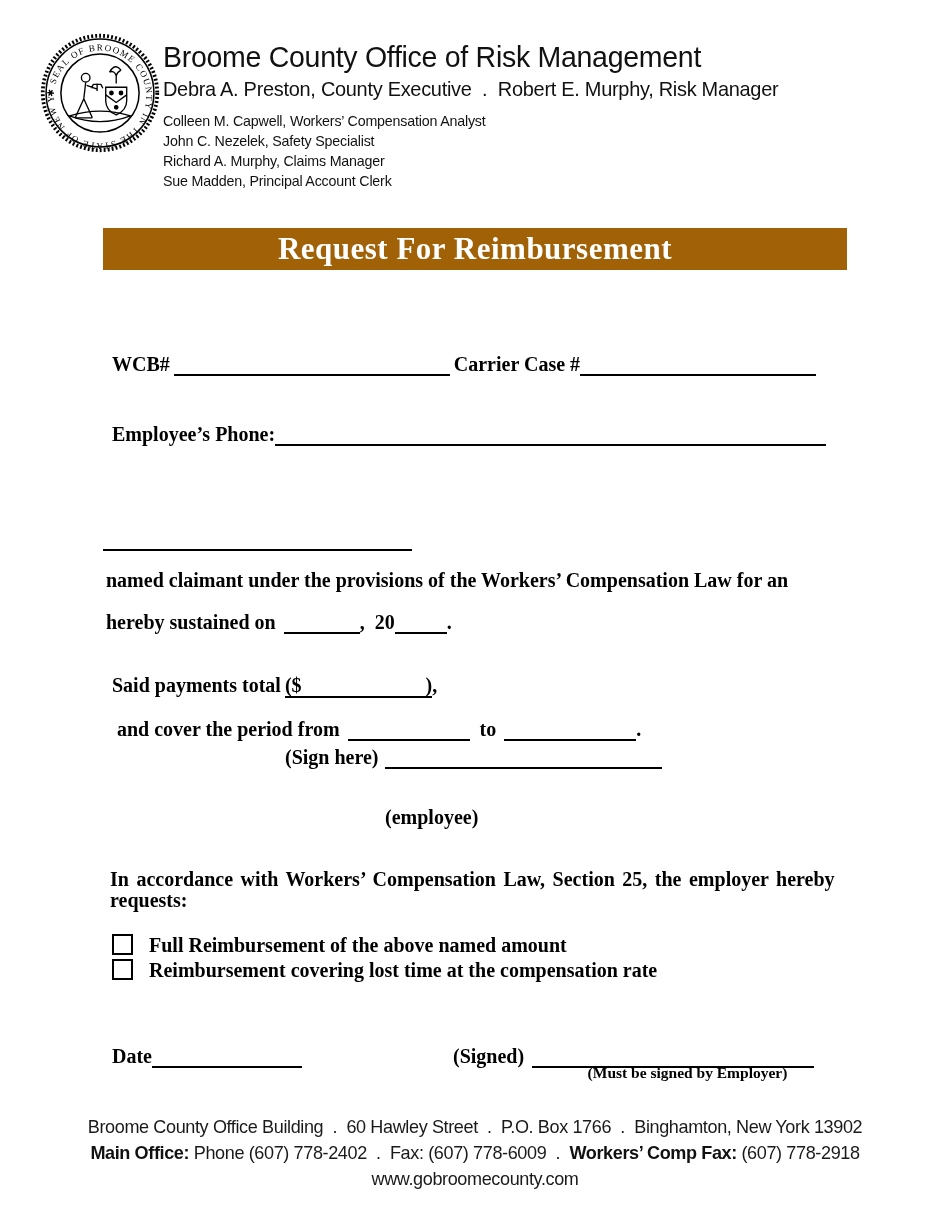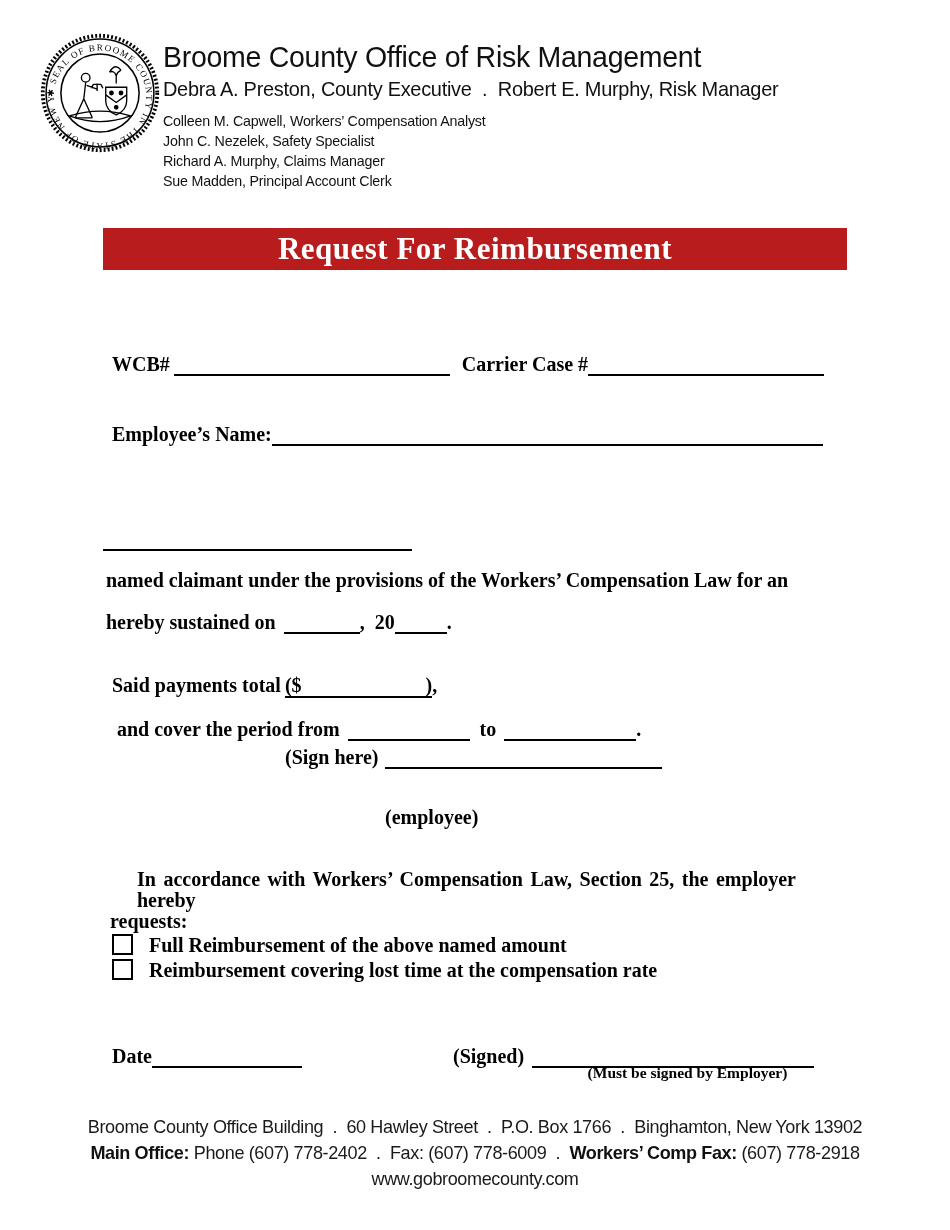--- a/index.html
+++ b/index.html
@@ -23,21 +23,21 @@
     font-family: "Liberation Sans", sans-serif; color: #111111;
     transform: scaleX(0.95); transform-origin: left top;
   }
   .org-title   { font-size: 30px; line-height: 34px; letter-spacing: -0.3px; font-weight: 400; }
   .exec-line   { font-size: 21px; line-height: 27px; margin-top: 1px; letter-spacing: -0.3px; }
   .staff       { margin-top: 9px; font-size: 15px; line-height: 20px; letter-spacing: -0.2px; }
 
   
   .banner {
     position: absolute; left: 103px; top: 228px; width: 744px; height: 42px;
-    background: #b91c1c; color: #ffffff; text-align: center;
+    background: #a16207; color: #ffffff; text-align: center;
     font-family: "Liberation Serif", serif; font-weight: bold;
     font-size: 31px; line-height: 42px; letter-spacing: 0.5px;
   }
 
   
   .row {
     position: absolute; font-family: "Liberation Serif", serif;
     font-weight: bold; font-size: 20px; line-height: 24px; color: #000000;
     white-space: nowrap;
   }
@@ -51,36 +51,36 @@
   .r-wcb   { top: 352px; left: 112px; }
   .r-emp   { top: 422px; left: 112px; }
   .r-para1 { top: 527px; left: 103px; }
   .r-para2 { top: 568px; left: 106px; }
   .r-para3 { top: 610px; left: 106px; }
   .r-pay   { top: 673px; left: 112px; }
   .r-per   { top: 717px; left: 117px; }
   .r-sign  { top: 745px; left: 285px; }
   .r-empsub{ top: 805px; left: 385px; width: 283px; }
   .r-acc   { top: 869px; left: 110px; width: 730px; line-height: 21px; white-space: normal; }
-  .r-acc .just { word-spacing: 2.5px; margin-left: 27px; }
+  .r-acc .just { word-spacing: 2.5px; }
   .r-chk1  { top: 934px; left: 112px; }
   .r-chk2  { top: 959px; left: 112px; }
   .chkrow  { display: flex; align-items: center; height: 21px; }
   .checkbox {
     width: 21px; height: 21px; border: 2px solid #000000;
     background: #ffffff; flex: 0 0 auto; margin-right: 16px;
   }
   .r-date  { top: 1044px; left: 112px; }
   .r-signed{ top: 1044px; left: 453px; }
   .r-must  { top: 1064px; left: 545px; width: 285px; text-align: center;
              font-size: 15.5px; line-height: 18px; }
 
   
   .w-wcb     { width: 276px; margin-left: 4px; }
-  .lbl-carrier { margin-left: 12px; }
+  .lbl-carrier { margin-left: 4px; }
   .w-carrier { width: 236px; }
   .w-emp     { width: 551px; }
   .w-para1   { width: 309px; }
   .w-inj     { width: 76px; margin-left: 8px; }
   .w-yr      { width: 52px; }
   .w-per1    { width: 122px; margin-left: 8px; }
   .w-per2    { width: 132px; margin-left: 8px; }
   .per-to    { margin-left: 10px; }
   .w-signh   { width: 277px; margin-left: 6px; }
   .w-date    { width: 150px; }
@@ -140,21 +140,21 @@
 
   <div class="banner">
     <span data-bind="banner.title">Request For Reimbursement</span>
   </div>
 
   <div class="row r-wcb">
     <span data-bind="form.wcb_label">WCB#</span><span class="blank w-wcb"></span><span class="lbl-carrier" data-bind="form.carrier_label">Carrier Case #</span><span class="blank w-carrier"></span>
   </div>
 
   <div class="row r-emp">
-    <span data-bind="form.employee_label">Employee’s Name:</span><span class="blank w-emp"></span>
+    <span data-bind="form.employee_label">Employee’s Phone:</span><span class="blank w-emp"></span>
   </div>
 
   <div class="row r-para1">
     <span class="blank w-para1"></span>
   </div>
   <div class="row r-para2">
     <span data-bind="form.para_line2">named claimant under the provisions of the Workers’ Compensation Law for an</span>
   </div>
   <div class="row r-para3">
     <span data-bind="form.para_line3_pre">hereby sustained on</span><span class="blank w-inj"></span><span data-bind="form.para_line3_mid">,  20</span><span class="blank w-yr"></span><span data-bind="form.para_line3_end">.</span>

